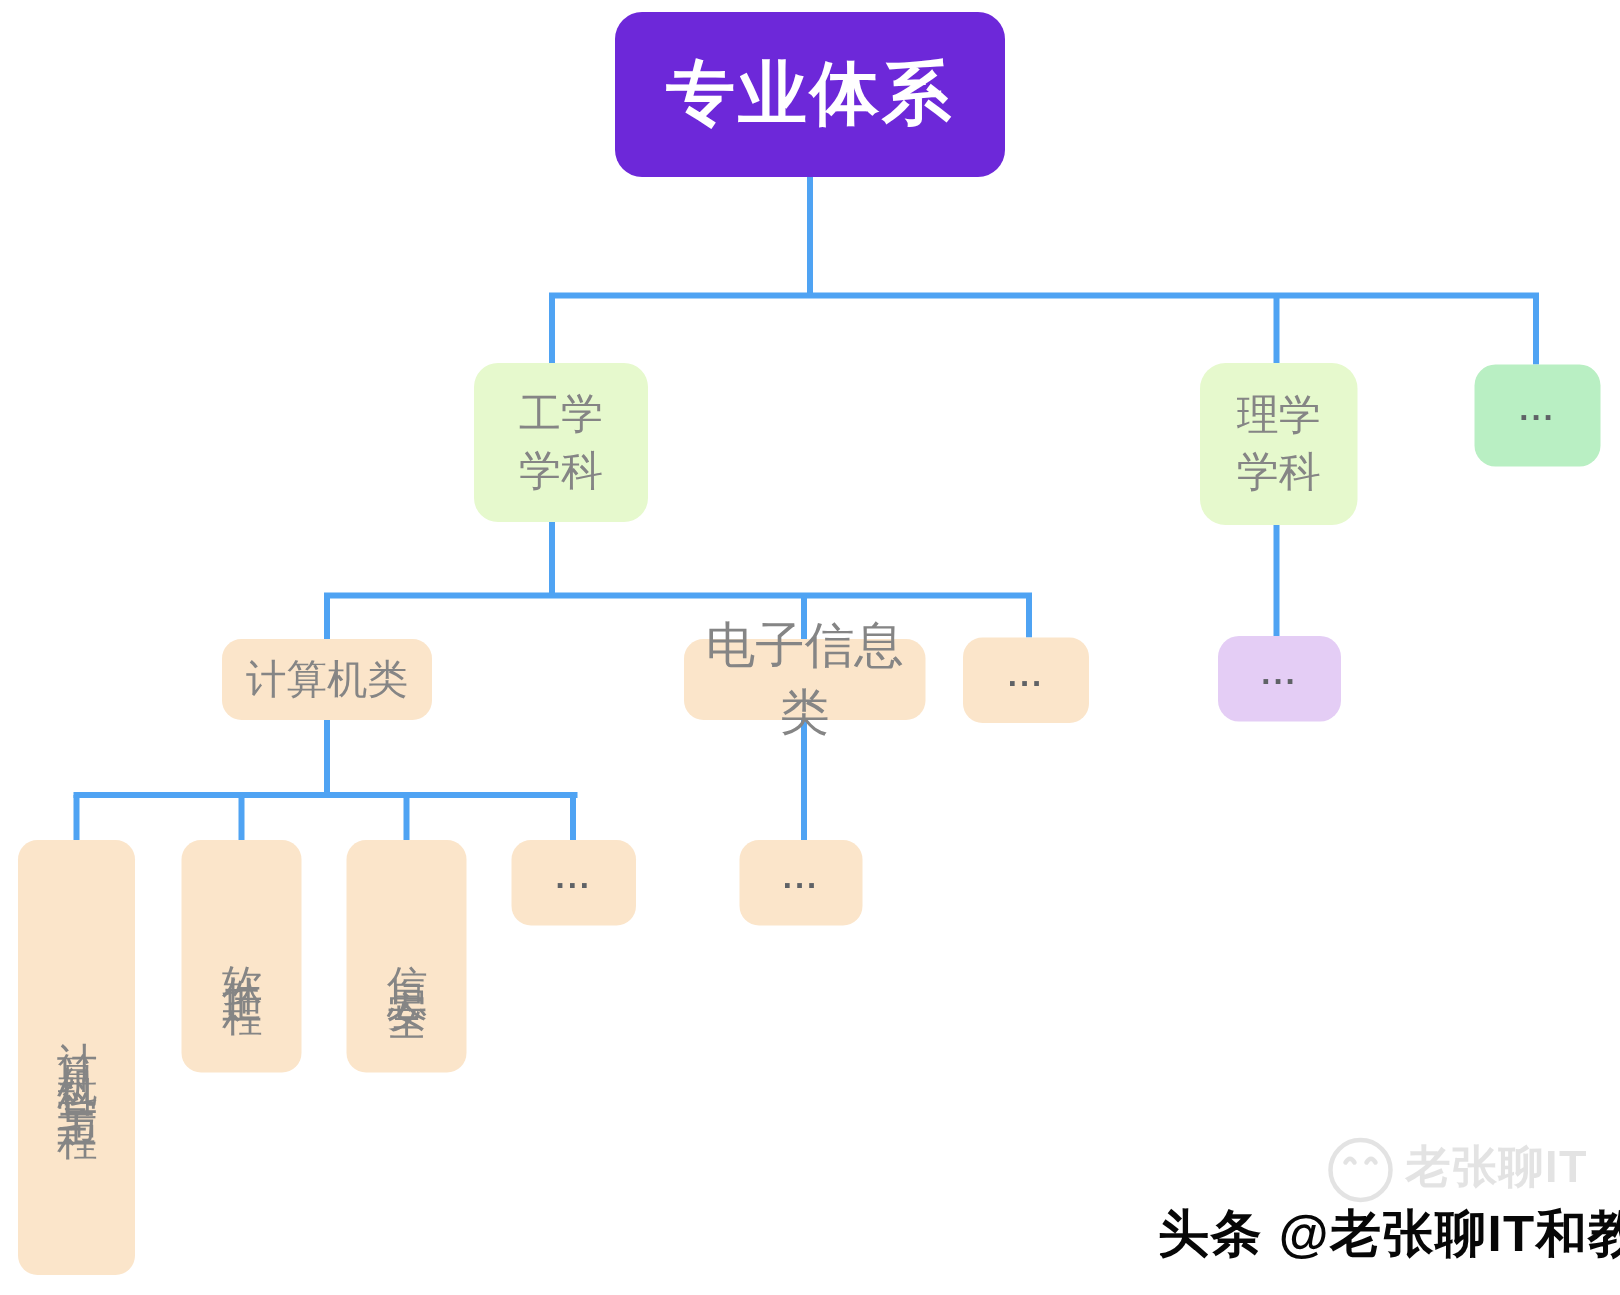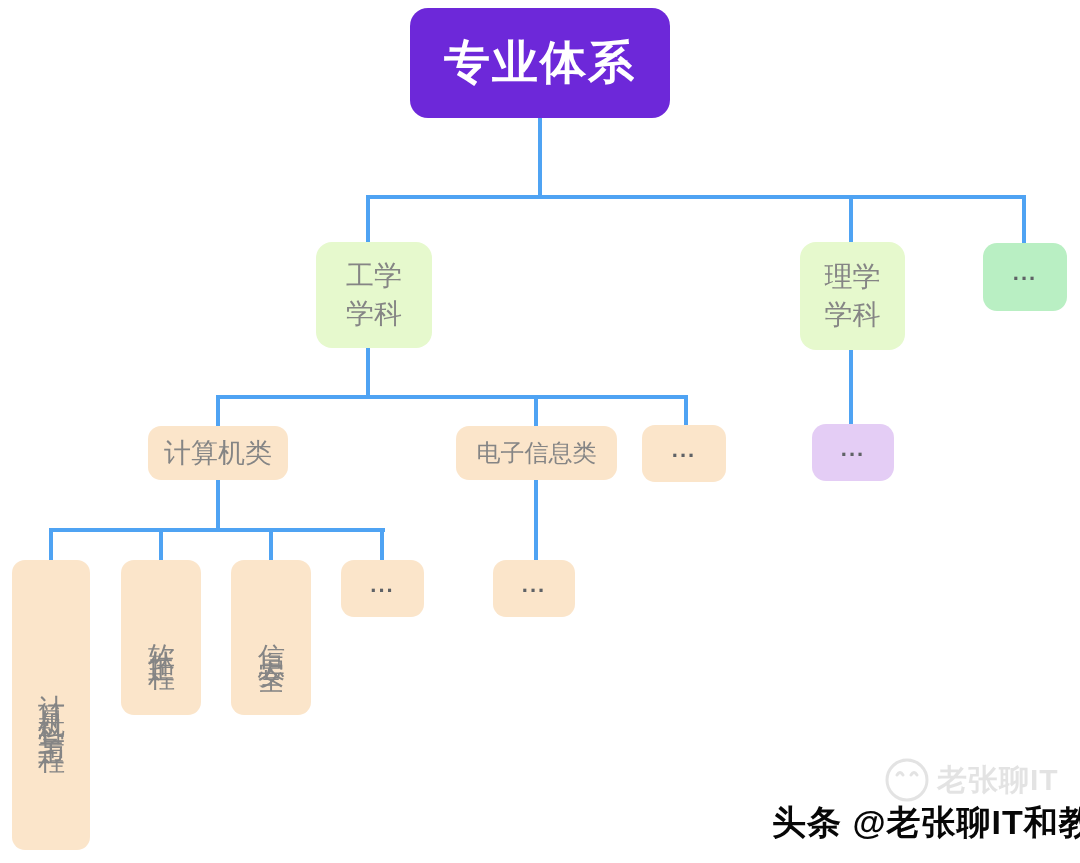--- a/index.html
+++ b/index.html
@@ -28,26 +28,26 @@
     font-size: 46px;
     font-weight: 700;
     letter-spacing: 2px;
   }
   .node-lightgreen { background: #E6F9CD; border-radius: 16px; }
   .node-mint       { background: #B9EFC3; border-radius: 14px; }
   .node-peach      { background: #FBE5CA; border-radius: 13px; }
   .node-purple     { background: #E4CDF5; border-radius: 14px; }
 
   .node-eng { left: 316px; top: 242px; width: 116px; height: 106px; font-size: 28px; }
-  .node-sci { left: 800px; top: 242px; width: 105px; height: 108px; font-size: 28px; }
+  .node-sci { left: 800px; top: 242px; width: 105px; height: 108px; font-size: 28px; border-radius: 17px; }
   .two-line span { display: block; line-height: 1.35; }
 
   .node-more2   { left: 983px; top: 243px; width: 84px;  height: 68px; }
   .node-cs      { left: 148px; top: 426px; width: 140px; height: 54px; font-size: 27px; }
-  .node-ei      { left: 456px; top: 426px; width: 161px; height: 54px; font-size: 24px; }
+  .node-ei      { left: 456px; top: 426px; width: 161px; height: 54px; font-size: 33px; }
   .node-more3   { left: 642px; top: 425px; width: 84px;  height: 57px; }
   .node-scimore { left: 812px; top: 424px; width: 82px;  height: 57px; }
 
   .node-cse { left: 12px;  top: 560px; width: 78px; height: 290px; font-size: 27px; }
   .node-se  { left: 121px; top: 560px; width: 80px; height: 155px; font-size: 27px; }
   .node-is  { left: 231px; top: 560px; width: 80px; height: 155px; font-size: 27px; }
   .node-more4  { left: 341px; top: 560px; width: 83px; height: 57px; }
   .node-eimore { left: 493px; top: 560px; width: 82px; height: 57px; }
 
   .vtext {
@@ -85,21 +85,20 @@
   .v-se-in    { left: 159px;  top: 530px; height: 30px; }
   .v-is-in    { left: 269px;  top: 530px; height: 30px; }
   .v-more4-in { left: 380px;  top: 530px; height: 30px; }
   .v-ei-out   { left: 534px;  top: 480px; height: 80px; }
   .v-sci-out  { left: 849px;  top: 349px; height: 75px; }
 
   .ghost-mark {
     position: absolute;
     left: 885px; top: 758px;
     display: flex;
-    align-items: center;
     gap: 8px;
     opacity: 0.16;
     z-index: 1;
   }
   .ghost-mark .ghost-text {
     font-size: 30px;
     font-weight: 700;
     color: #555555;
     letter-spacing: 1px;
   }

